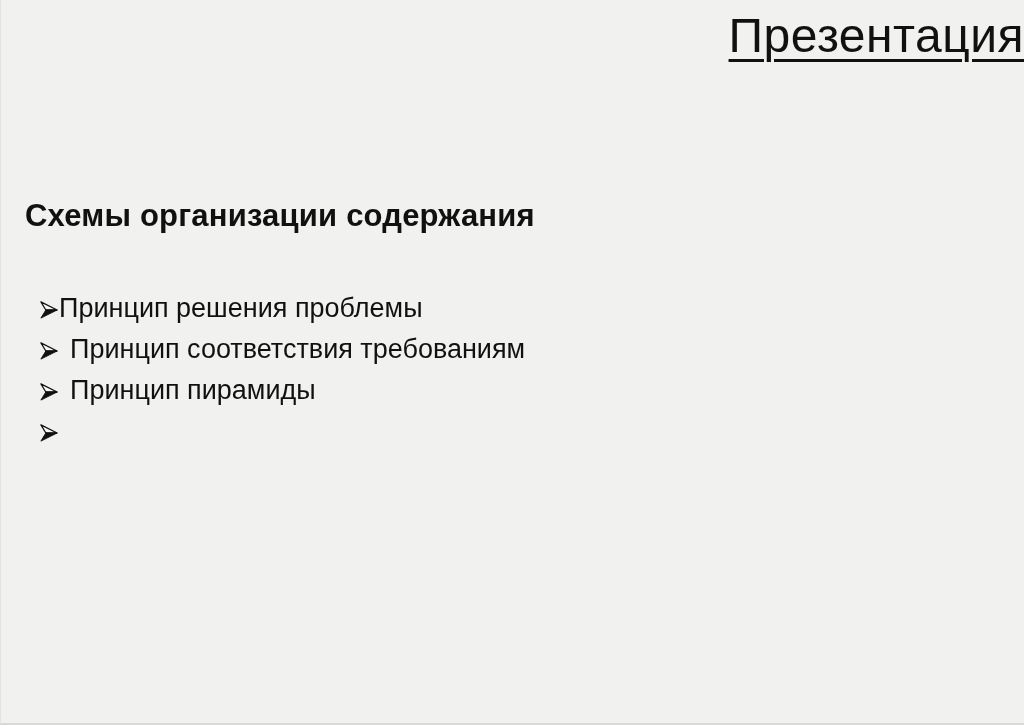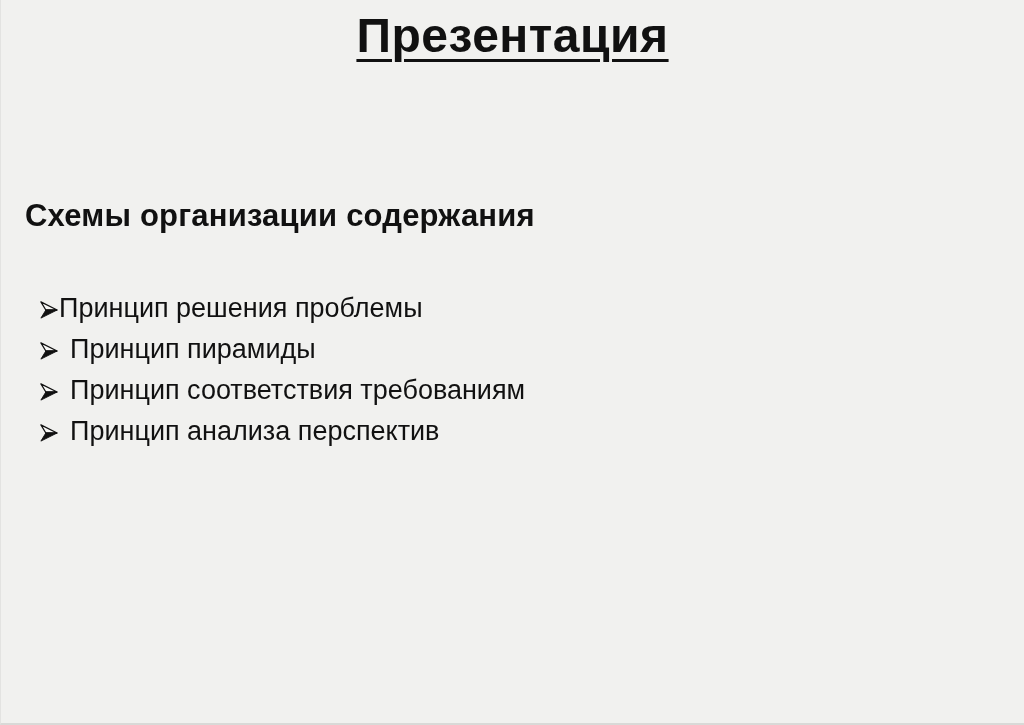--- a/index.html
+++ b/index.html
@@ -17,23 +17,23 @@
     box-sizing: border-box;
     border-left: 1px solid #e3e3e1;
     border-bottom: 2px solid #d9d9d7;
     overflow: hidden;
   }
   .slide-title {
     position: absolute;
     top: 8px;
     left: 0;
     right: 0;
-    text-align: center;
+    text-align: right;
     font-size: 48px;
-    font-weight: 700;
+    font-weight: 400;
     letter-spacing: 0.5px;
   }
   .slide-title .underlined {
     text-decoration: underline;
     text-decoration-thickness: 3px;
     text-underline-offset: 7px;
   }
   .content-heading {
     position: absolute;
     top: 198px;
@@ -96,35 +96,34 @@
       </span>
       <span class="bullet-label">Принцип решения проблемы</span>
     </li>
       <li class="bullet-item">
       <span class="bullet-icon">
         <svg viewBox="0 0 20 20" aria-hidden="true">
           <polygon points="1,1 19,10 6.5,10" fill="#f7f7f5" stroke="#111111" stroke-width="1.4" stroke-linejoin="round"></polygon>
           <polygon points="6.5,10 19,10 1,19" fill="#111111" stroke="#111111" stroke-width="1" stroke-linejoin="round"></polygon>
         </svg>
       </span>
+      <span class="bullet-label gap">Принцип соответствия требованиям</span>
+    </li>
+      <li class="bullet-item">
+      <span class="bullet-icon">
+        <svg viewBox="0 0 20 20" aria-hidden="true">
+          <polygon points="1,1 19,10 6.5,10" fill="#f7f7f5" stroke="#111111" stroke-width="1.4" stroke-linejoin="round"></polygon>
+          <polygon points="6.5,10 19,10 1,19" fill="#111111" stroke="#111111" stroke-width="1" stroke-linejoin="round"></polygon>
+        </svg>
+      </span>
       <span class="bullet-label gap">Принцип пирамиды</span>
     </li>
       <li class="bullet-item">
       <span class="bullet-icon">
         <svg viewBox="0 0 20 20" aria-hidden="true">
           <polygon points="1,1 19,10 6.5,10" fill="#f7f7f5" stroke="#111111" stroke-width="1.4" stroke-linejoin="round"></polygon>
           <polygon points="6.5,10 19,10 1,19" fill="#111111" stroke="#111111" stroke-width="1" stroke-linejoin="round"></polygon>
         </svg>
       </span>
-      <span class="bullet-label gap">Принцип соответствия требованиям</span>
-    </li>
-      <li class="bullet-item">
-      <span class="bullet-icon">
-        <svg viewBox="0 0 20 20" aria-hidden="true">
-          <polygon points="1,1 19,10 6.5,10" fill="#f7f7f5" stroke="#111111" stroke-width="1.4" stroke-linejoin="round"></polygon>
-          <polygon points="6.5,10 19,10 1,19" fill="#111111" stroke="#111111" stroke-width="1" stroke-linejoin="round"></polygon>
-        </svg>
-      </span>
-      <span class="bullet-label gap">Принцип анализа перспектив</span>
     </li>
     </ul>
 
 </div>
 
 </body></html>

